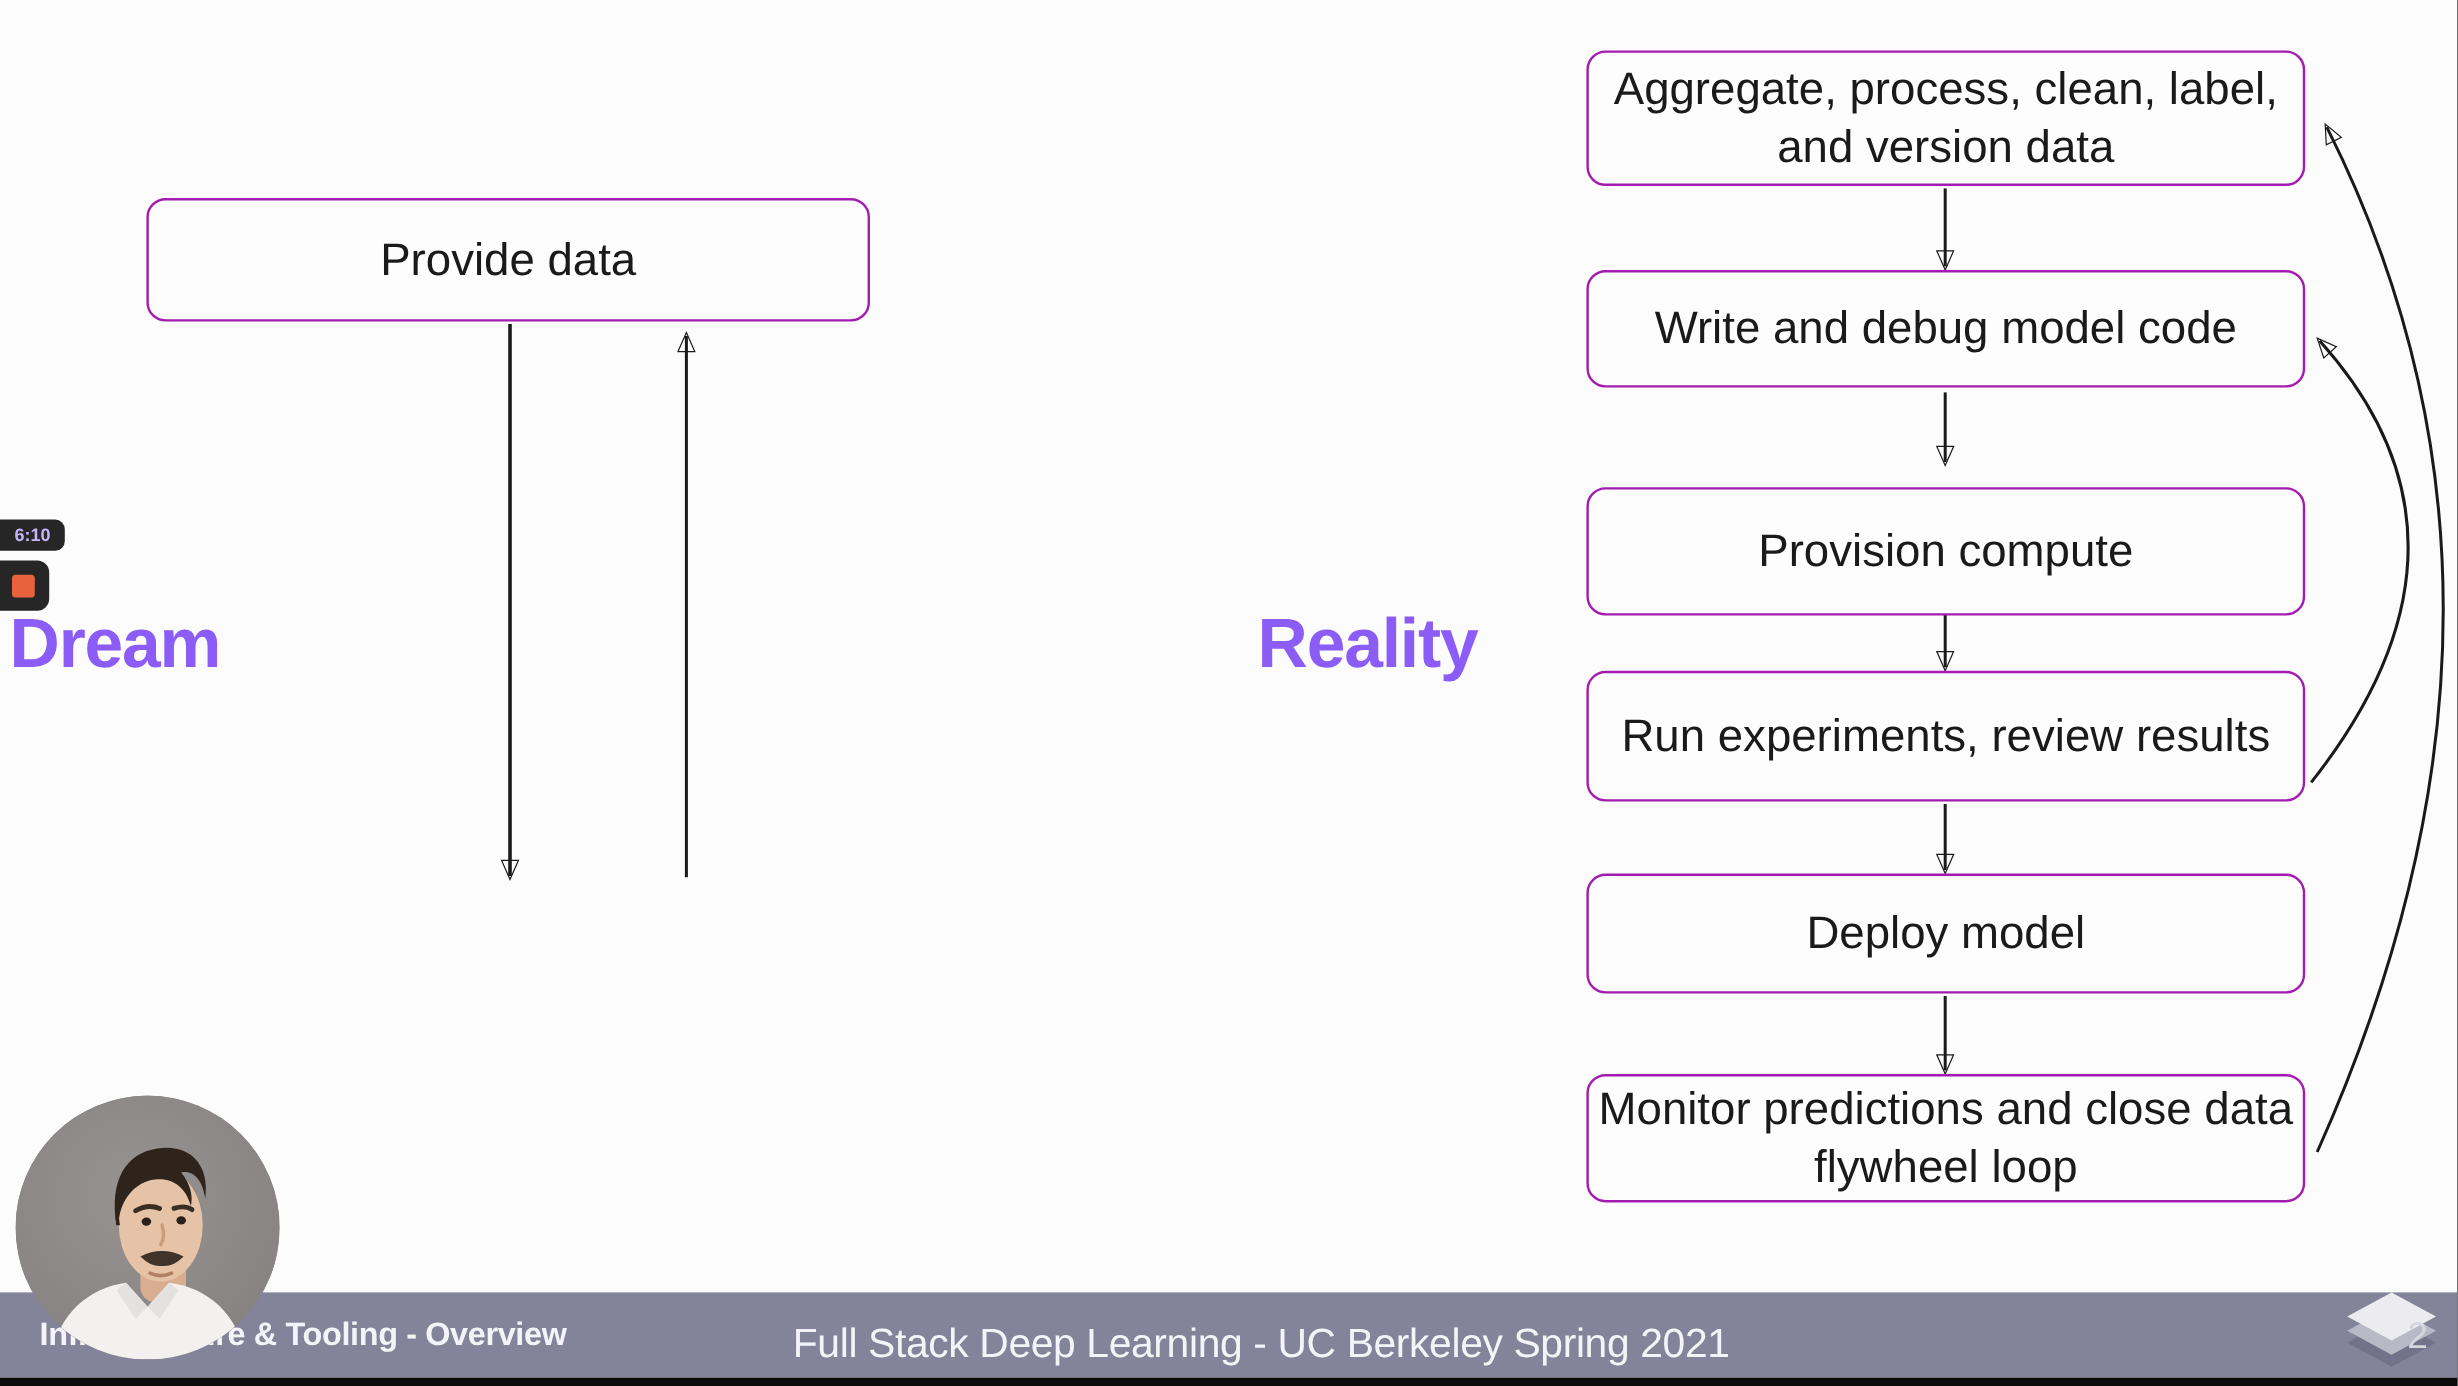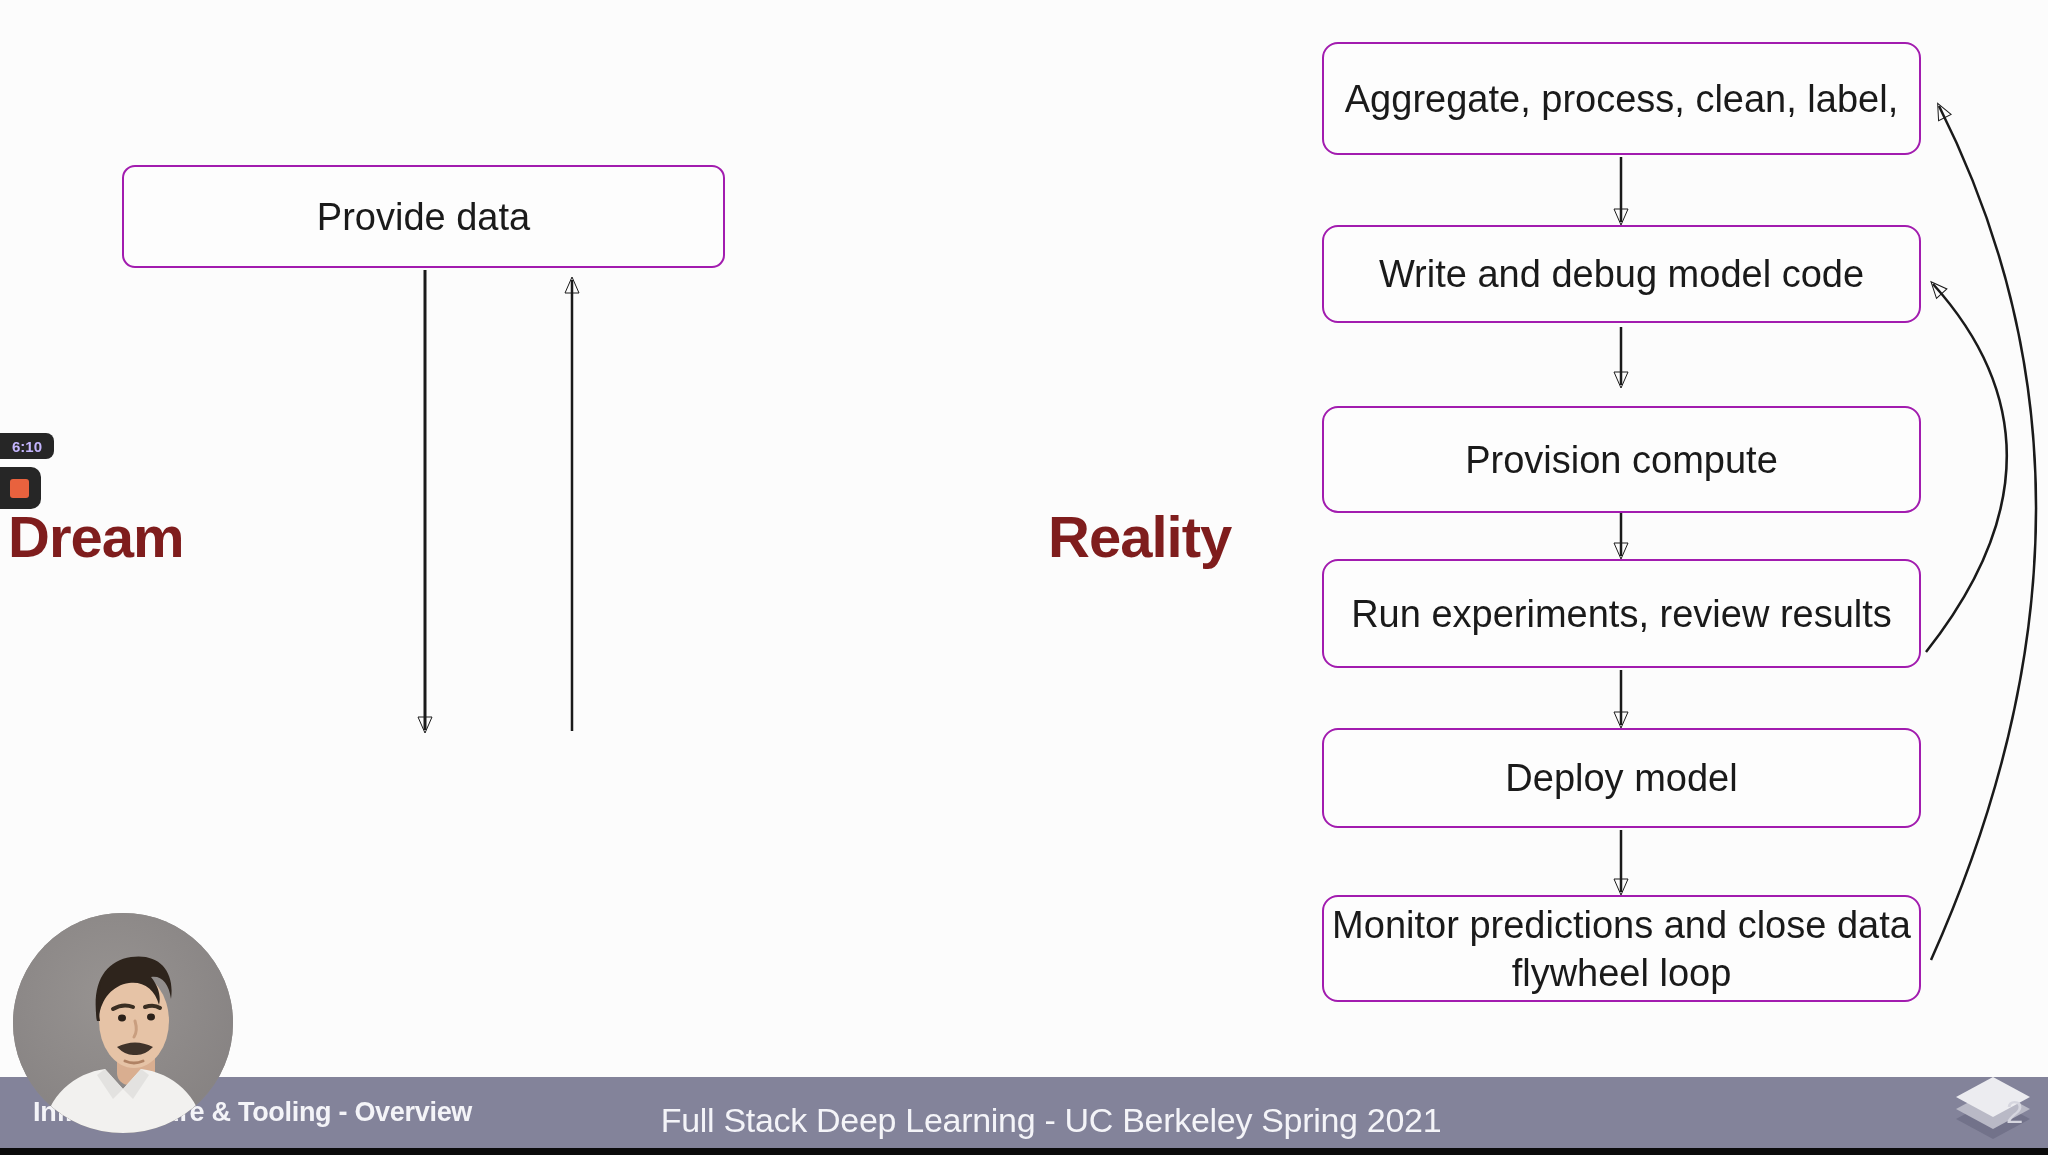--- a/index.html
+++ b/index.html
@@ -8,32 +8,32 @@
     background:#fcfcfc;font-family:"Liberation Sans",sans-serif;color:#1a1a1a;
   }
   
   .fbox{
     position:absolute;box-sizing:border-box;
     border:2px solid #a21caf;border-radius:16px;background:#fdfdfd;
     display:flex;flex-direction:column;align-items:center;justify-content:center;
     font-size:38px;line-height:48px;text-align:center;color:#1a1a1a;
   }
   .fbox span{display:block;white-space:nowrap;}
-  #box-provide      {left:122px; top:165px; width:603px; height:103px;border-radius:13px;}
+  #box-provide      {left:122px; top:165px; width:603px; height:103px;}
   #box-optimal      {left:123px; top:733px; width:597px; height:106px;}
   #rbox-0{left:1322px; top:42px;  width:599px; height:113px;}
   #rbox-1{left:1322px; top:225px; width:599px; height:98px;}
   #rbox-2{left:1322px; top:388px; width:599px; height:107px;margin-top:18px;}
   #rbox-3{left:1322px; top:559px; width:599px; height:109px;}
   #rbox-4{left:1322px; top:728px; width:599px; height:100px;}
   #rbox-5{left:1322px; top:895px; width:599px; height:107px;}
   
   .heading{
     position:absolute;font-size:58px;font-weight:bold;letter-spacing:-1px;
-    color:#7f1d1d;line-height:1;
+    color:#8b5cf6;line-height:1;
   }
   #heading-dream  {left:8px;    top:508px;}
   #heading-reality{left:1048px; top:508px;}
   
   .arrow-layer{position:absolute;left:0;top:0;width:2048px;height:1155px;pointer-events:none;}
   .arrow-layer path,.arrow-layer line{stroke:#1a1a1a;fill:none;}
   
   .ts-badge{
     position:absolute;left:0;top:433px;width:54px;height:26px;background:#262626;
     border-radius:0 8px 8px 0;color:#c4b5fd;font-size:15px;font-weight:bold;
@@ -98,20 +98,21 @@
 
   <div class="fbox" id="box-provide">
     <span>Provide data</span>
   </div>
 
 
   <div class="heading" id="heading-reality">Reality</div>
 
   <div class="fbox" id="rbox-0">
     <span>Aggregate, process, clean, label,</span>
+    <span>and version data</span>
   </div>
   <div class="fbox" id="rbox-1">
     <span>Write and debug model code</span>
   </div>
   <div class="fbox" id="rbox-2">
     <span>Provision compute</span>
   </div>
   <div class="fbox" id="rbox-3">
     <span>Run experiments, review results</span>
   </div>

